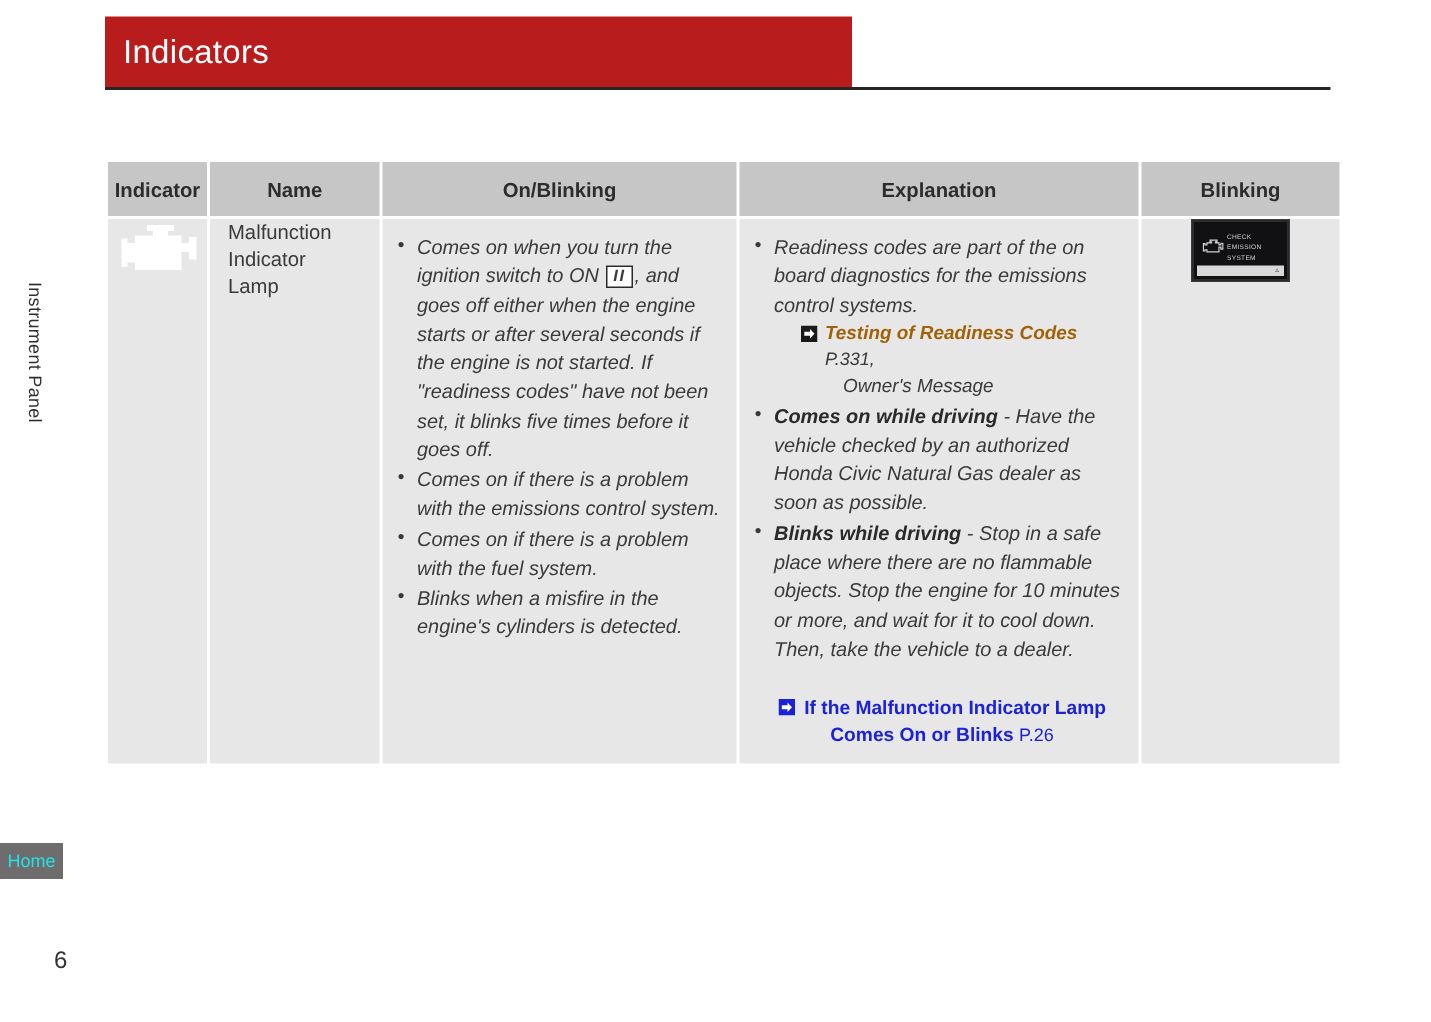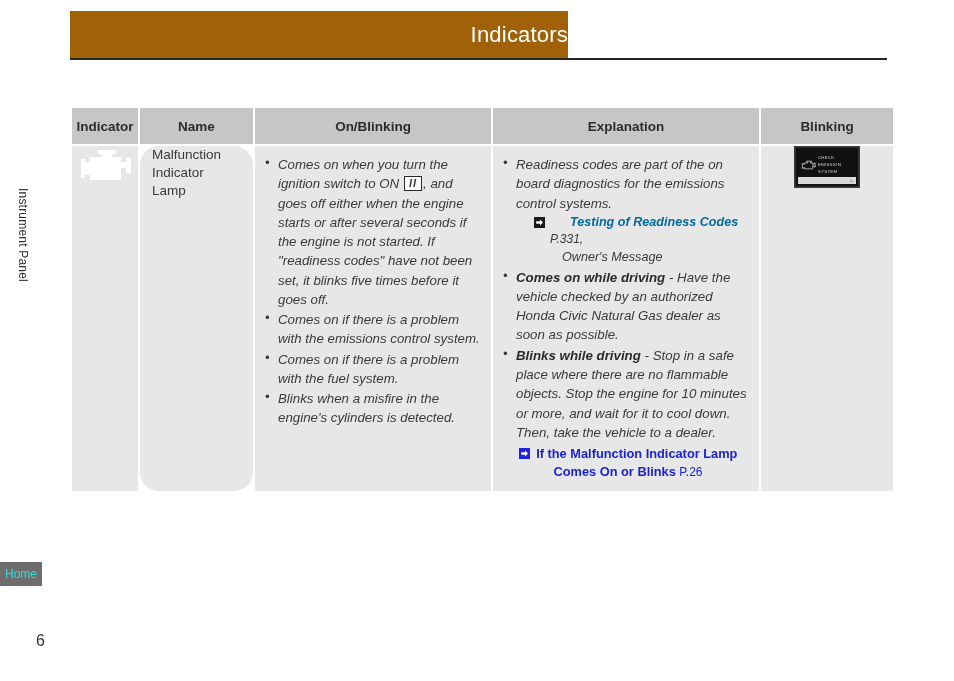--- a/index.html
+++ b/index.html
@@ -16,24 +16,23 @@
     color: #3a3a3a;
   }
 
   
   .page-header {
     position: absolute;
     left: 70px;
     top: 11px;
     width: 498px;
     height: 48px;
-    background: #a16207;
+    background: #b91c1c;
     display: flex;
     align-items: center;
-    justify-content: flex-end;
   }
   .page-header-title {
     color: #ffffff;
     font-size: 22px;
     font-weight: normal;
     letter-spacing: 0.2px;
     padding-left: 12px;
     line-height: 1;
   }
   .header-rule {
@@ -137,21 +136,20 @@
     background: #e7e7e7;
   }
   td.col-indicator, td.col-message {
     background: #615e5e;
     vertical-align: middle;
     text-align: center;
   }
   td.col-name {
     vertical-align: middle;
     padding: 0 12px;
-    border-radius: 19px;
   }
   .name-text {
     font-size: 13.5px;
     line-height: 1.35;
     color: #3a3a3a;
   }
   td.col-onblink, td.col-explanation {
     padding: 9px 10px 10px 8px;
   }
 
@@ -206,37 +204,36 @@
     position: relative;
     margin-top: 1px;
   }
   .ref .ref-icon {
     position: absolute;
     left: 18px;
     top: 2px;
   }
   .ref .ref-title {
     font-weight: bold;
-    color: #0369a1;
-    margin-left: 20px;
+    color: #a16207;
   }
   .ref .ref-page {
     font-size: 12px;
     color: #3a3a3a;
   }
   .ref-sub {
     padding-left: 46px;
     font-size: 12.6px;
     color: #3a3a3a;
     line-height: 1.4;
   }
 
   
   .ref-blue {
-    margin-top: 3px;
+    margin-top: 21px;
     text-align: center;
     color: #1c22d8;
     font-size: 12.8px;
     font-weight: bold;
     line-height: 1.35;
     padding-left: 6px;
   }
   .ref-blue .ref-icon-blue {
     vertical-align: -1px;
     margin-right: 3px;

